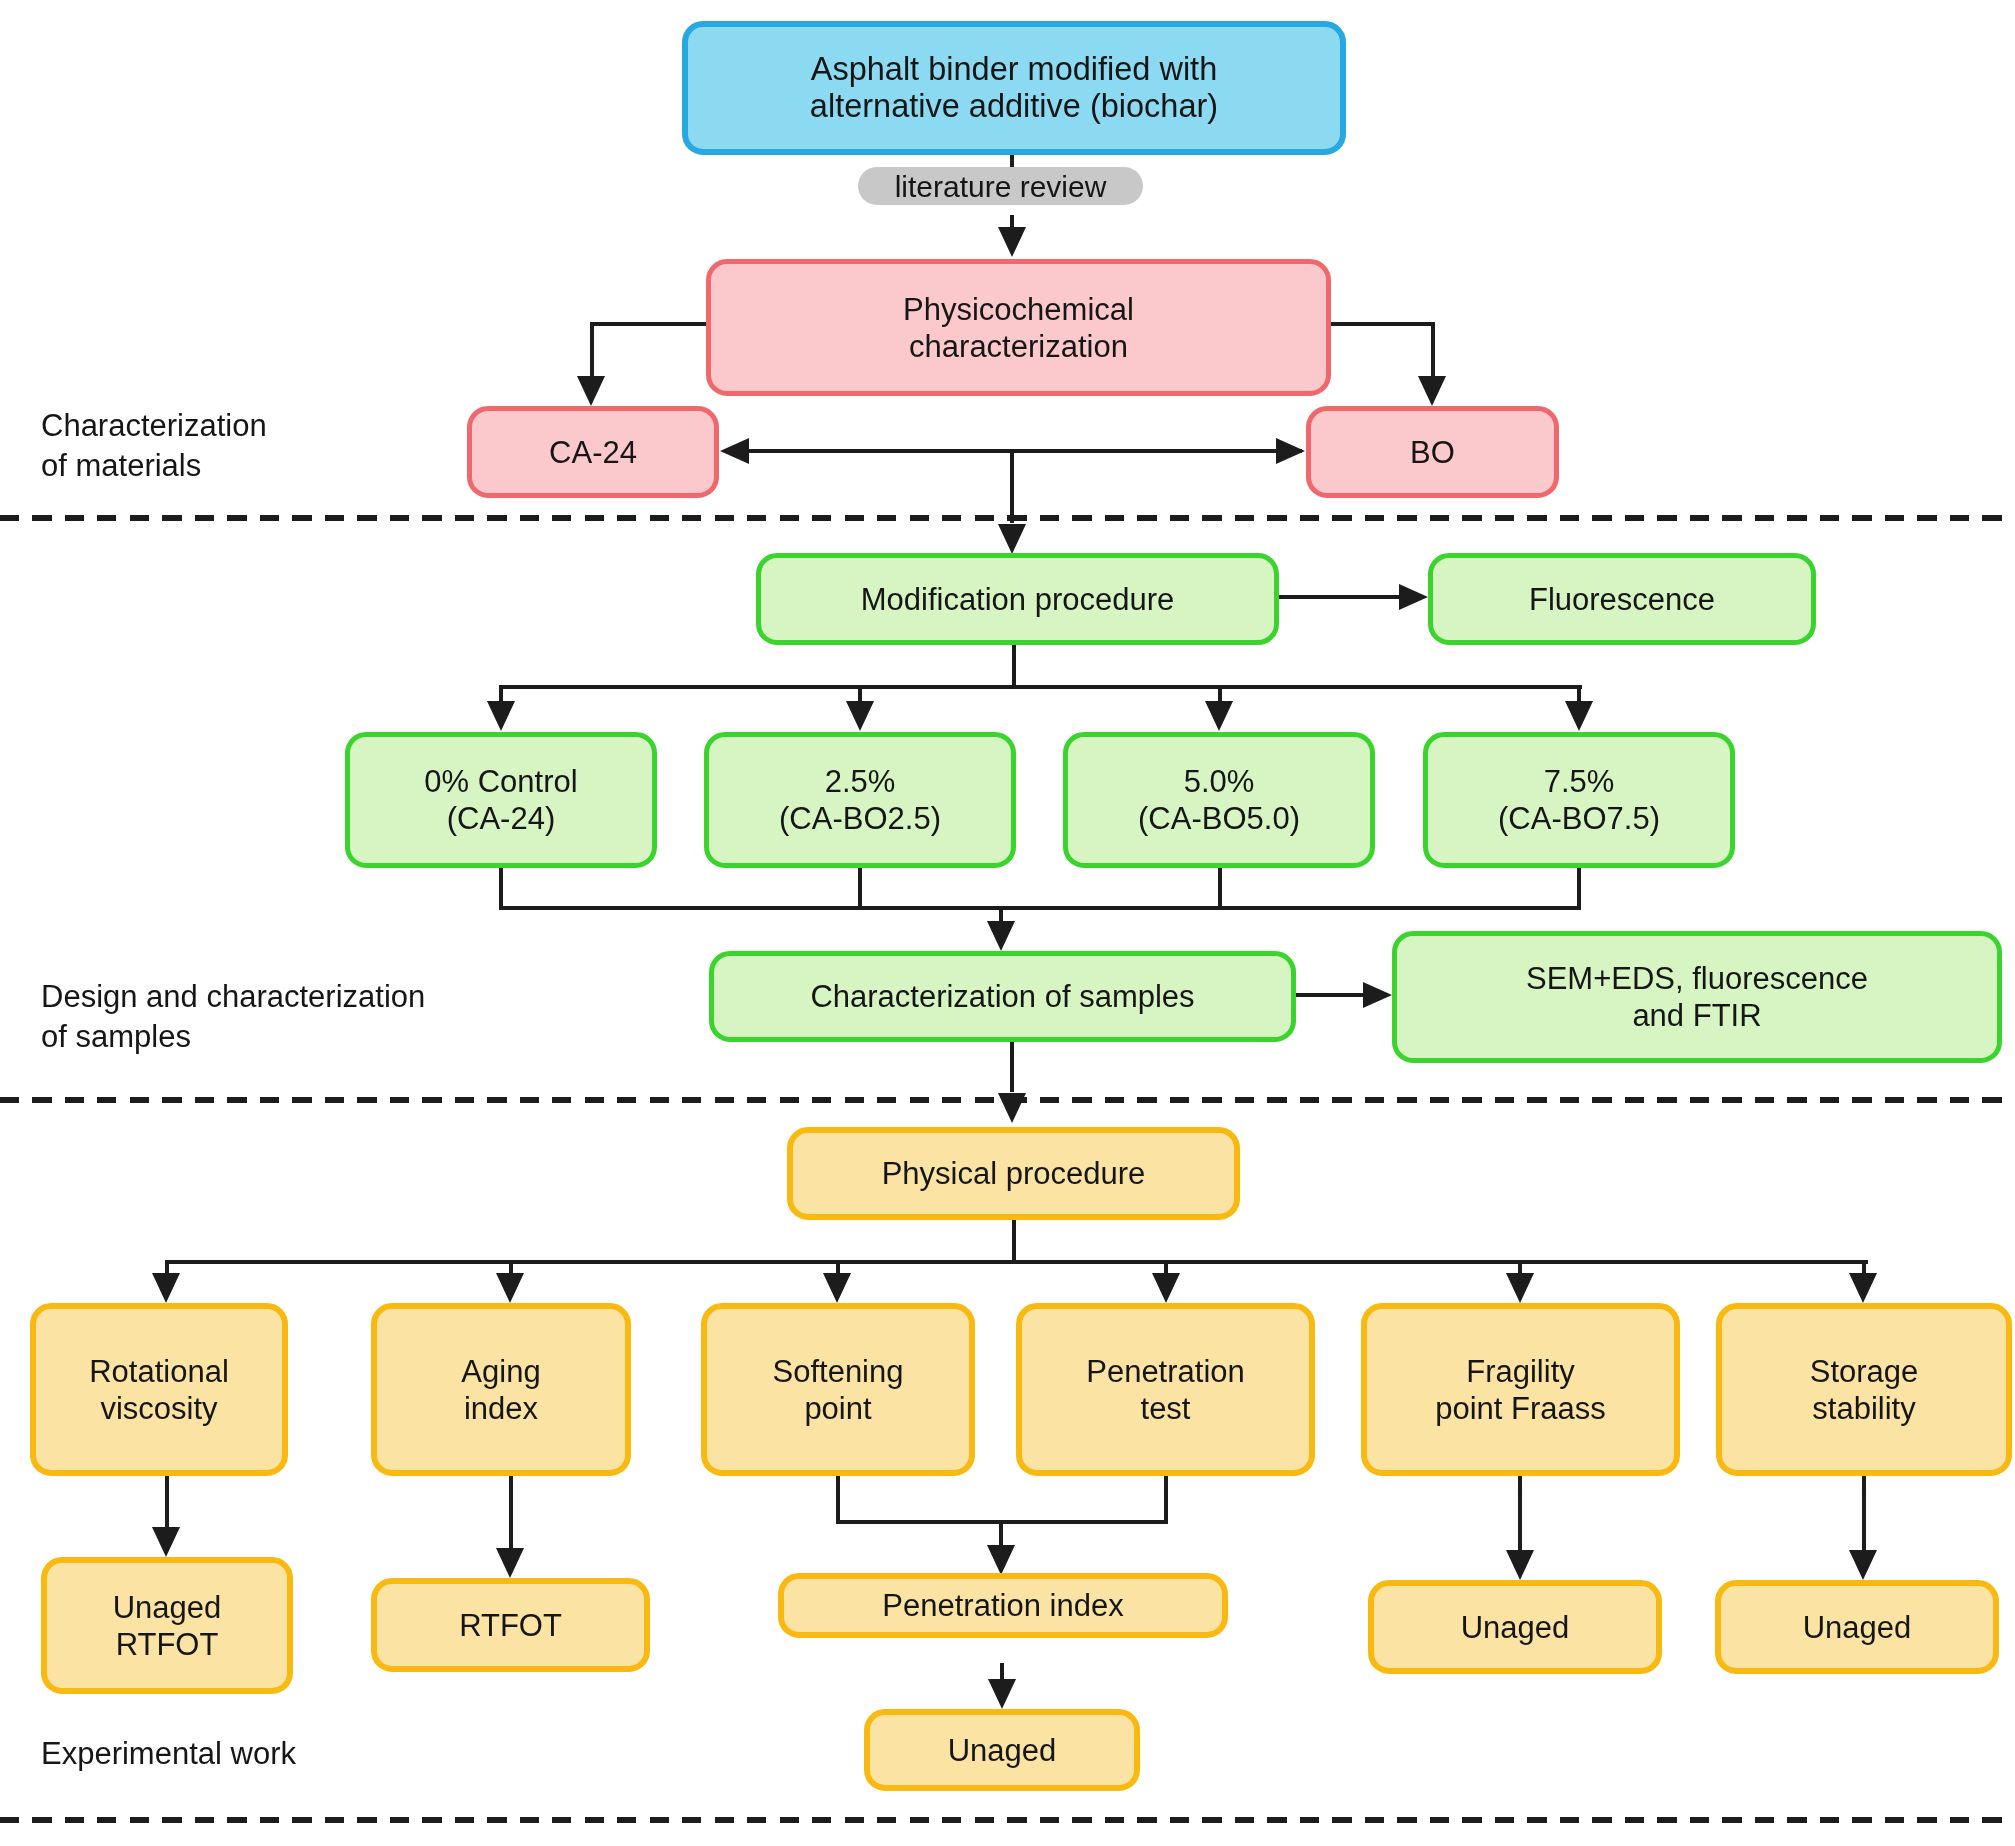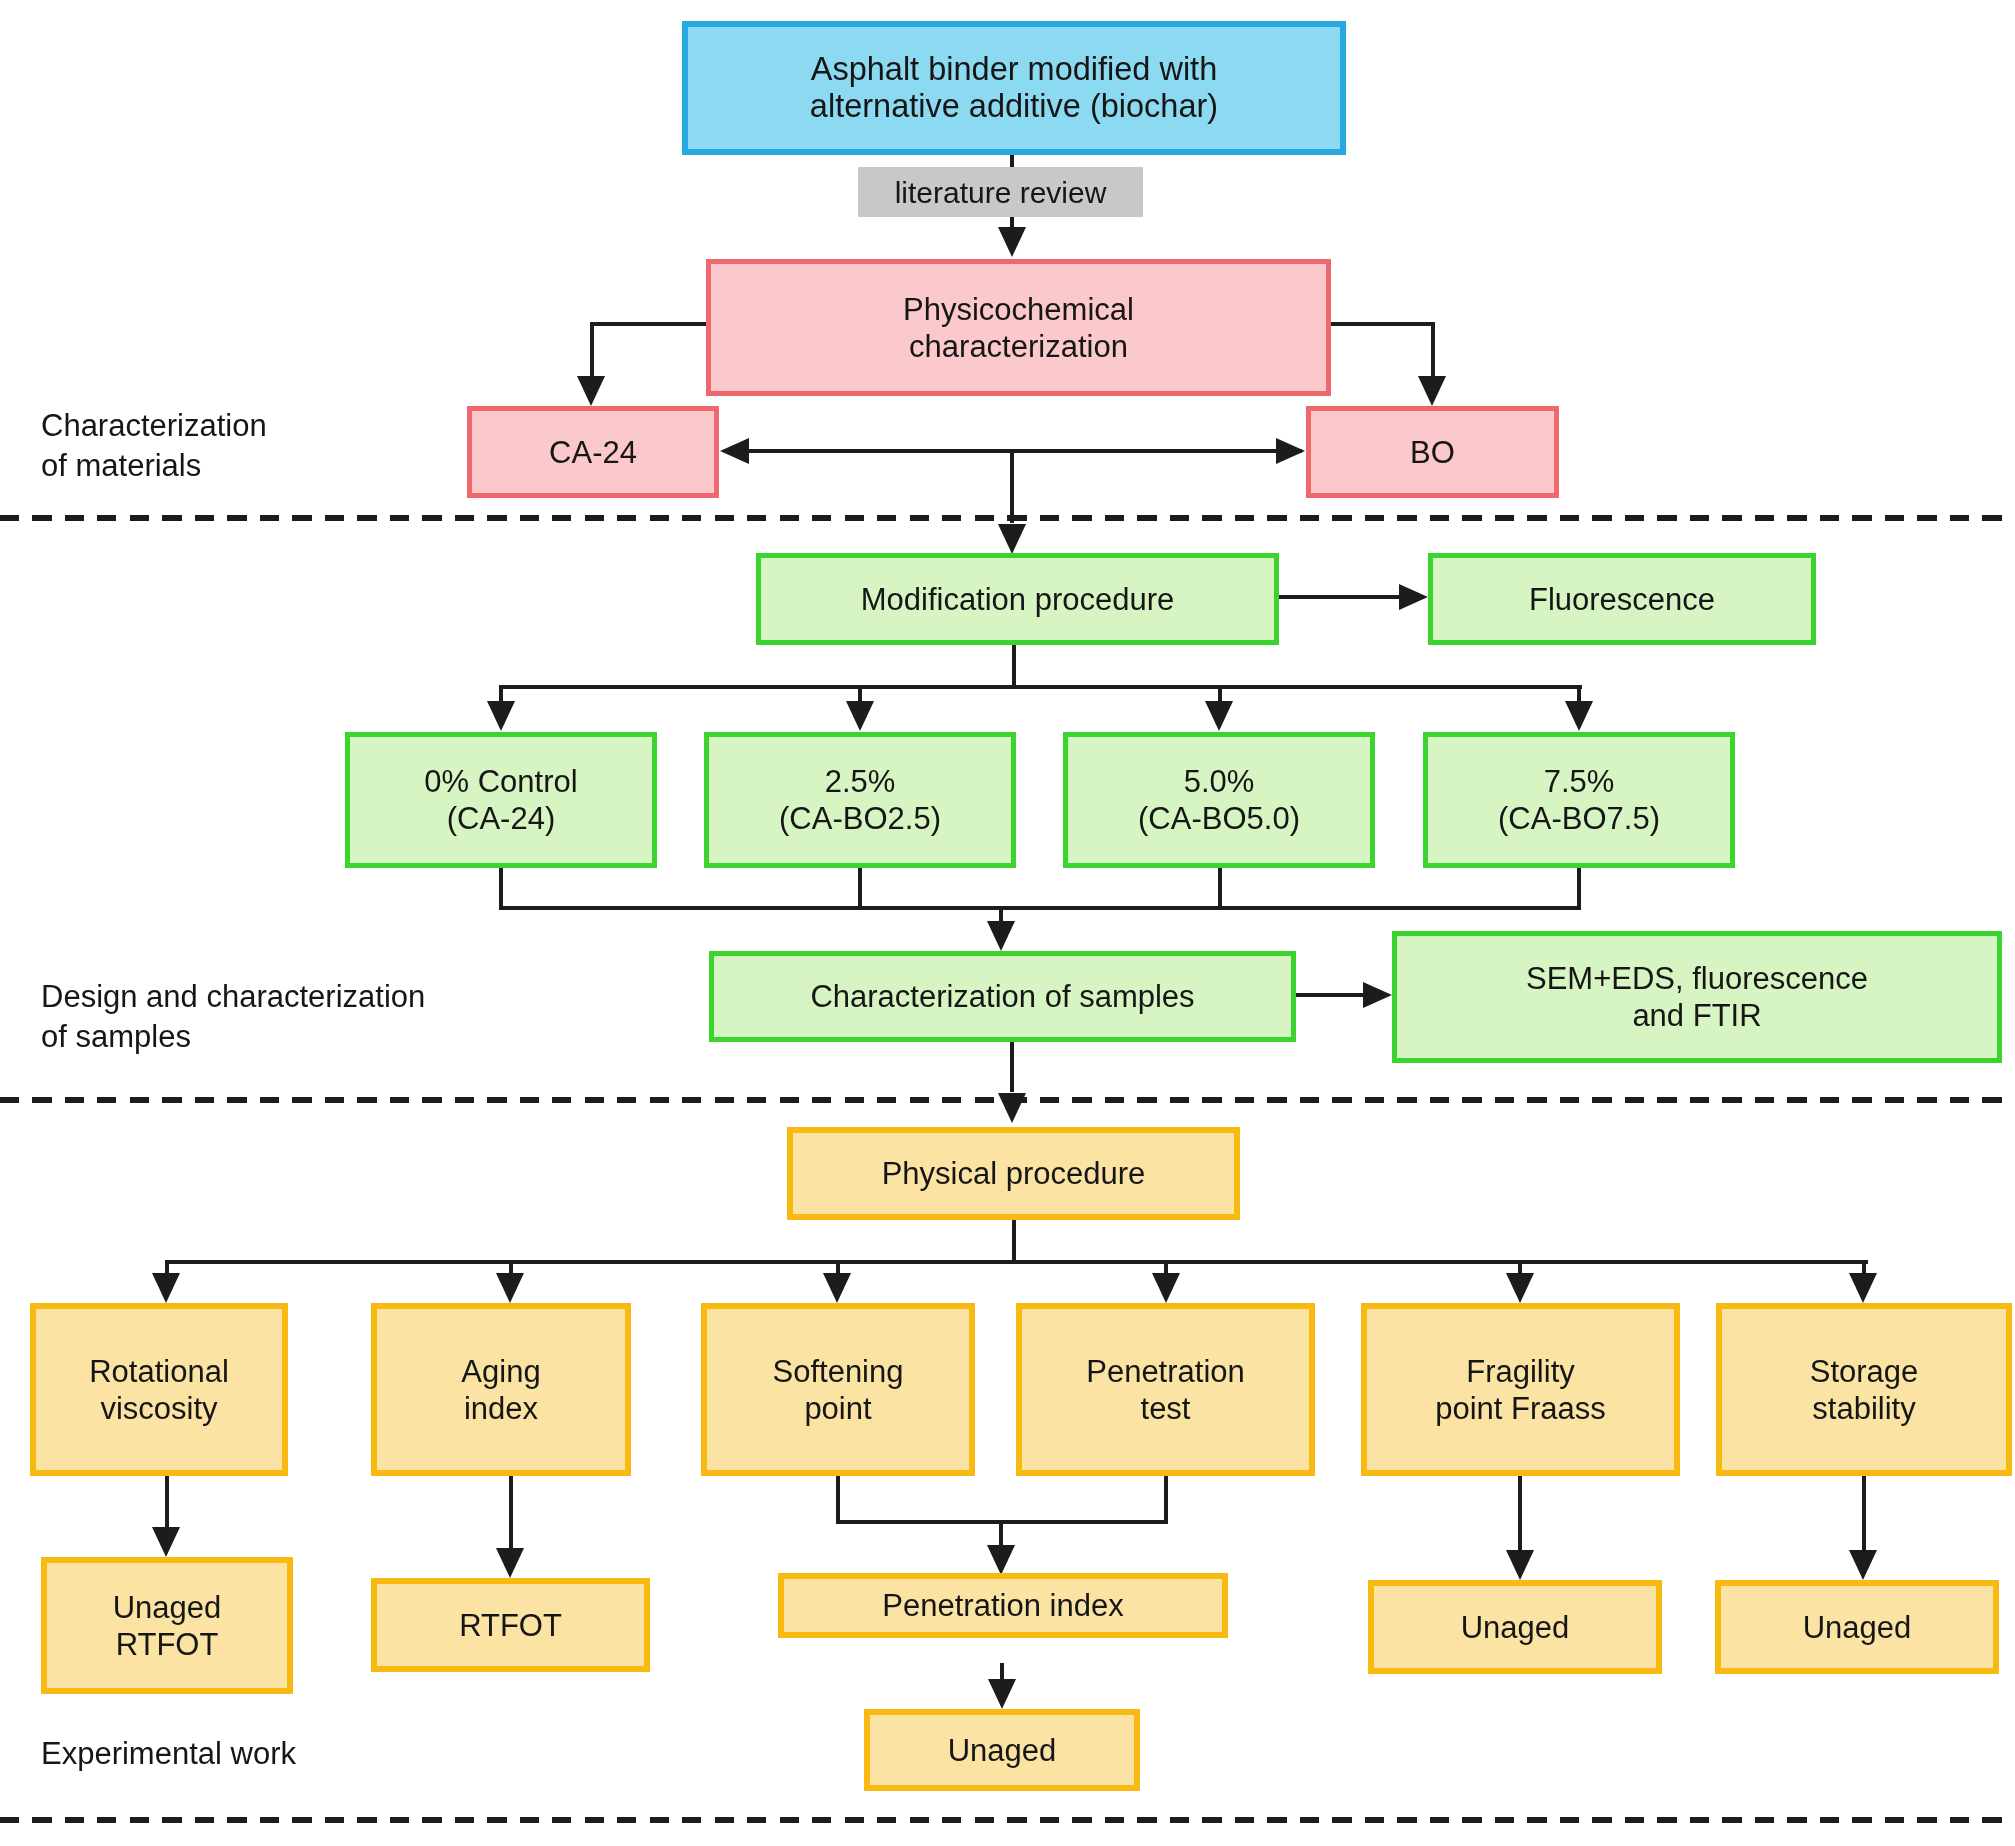--- a/index.html
+++ b/index.html
@@ -5,21 +5,21 @@
   html,body{margin:0;padding:0;background:#ffffff;}
   #canvas{
     position:relative;width:2015px;height:1846px;background:#ffffff;
     font-family:"Liberation Sans","DejaVu Sans",sans-serif;color:#161616;
     overflow:hidden;
   }
   .node{
     position:absolute;box-sizing:border-box;
     display:flex;align-items:center;justify-content:center;
     text-align:center;white-space:pre-line;
-    font-size:31px;line-height:37px;color:#161616;
+    font-size:31px;line-height:37px;color:#161616;border-radius:21px;
   }
   .blue  {background:var(--blue_fill);  border:6.2px solid var(--blue_border);}
   .pink  {background:var(--pink_fill);  border:5px  solid var(--pink_border);}
   .green {background:var(--green_fill); border:5.6px  solid var(--green_border);}
   .orange{background:var(--orange_fill);border:6.9px solid var(--orange_border);}
   .graybg{background:var(--gray_bg);font-size:30px;}
   .seclabel{
     position:absolute;font-size:31px;line-height:40px;
     white-space:pre-line;color:#161616;text-align:left;
   }
@@ -127,21 +127,21 @@
 
   <div class="ln" style="left:1862px;top:1475px;width:3.7px;height:75px"></div>
   <div class="ah down" style="left:1849px;top:1550px"></div>
 
   <div class="ln" style="left:1000px;top:1663px;width:3.7px;height:15.6px"></div>
   <div class="ah down" style="left:988px;top:1679px"></div>
 
   <div class="node blue" style="left:682px;top:21px;width:664px;height:134px;font-size:32.5px">Asphalt binder modified with
 alternative additive (biochar)</div>
 
-  <div class="node graybg" style="left:858px;top:167px;width:285px;height:50px">literature review</div>
+  <div class="node graybg" style="left:858px;top:167px;width:285px;height:38px">literature review</div>
 
   <div class="node pink" style="left:706px;top:259px;width:625px;height:137px">Physicochemical
 characterization</div>
 
   <div class="node pink" style="left:467px;top:406px;width:252px;height:92px">CA-24</div>
 
   <div class="node pink" style="left:1306px;top:406px;width:253px;height:92px">BO</div>
 
   <div class="node green" style="left:756px;top:553px;width:523px;height:92px">Modification procedure</div>
 

